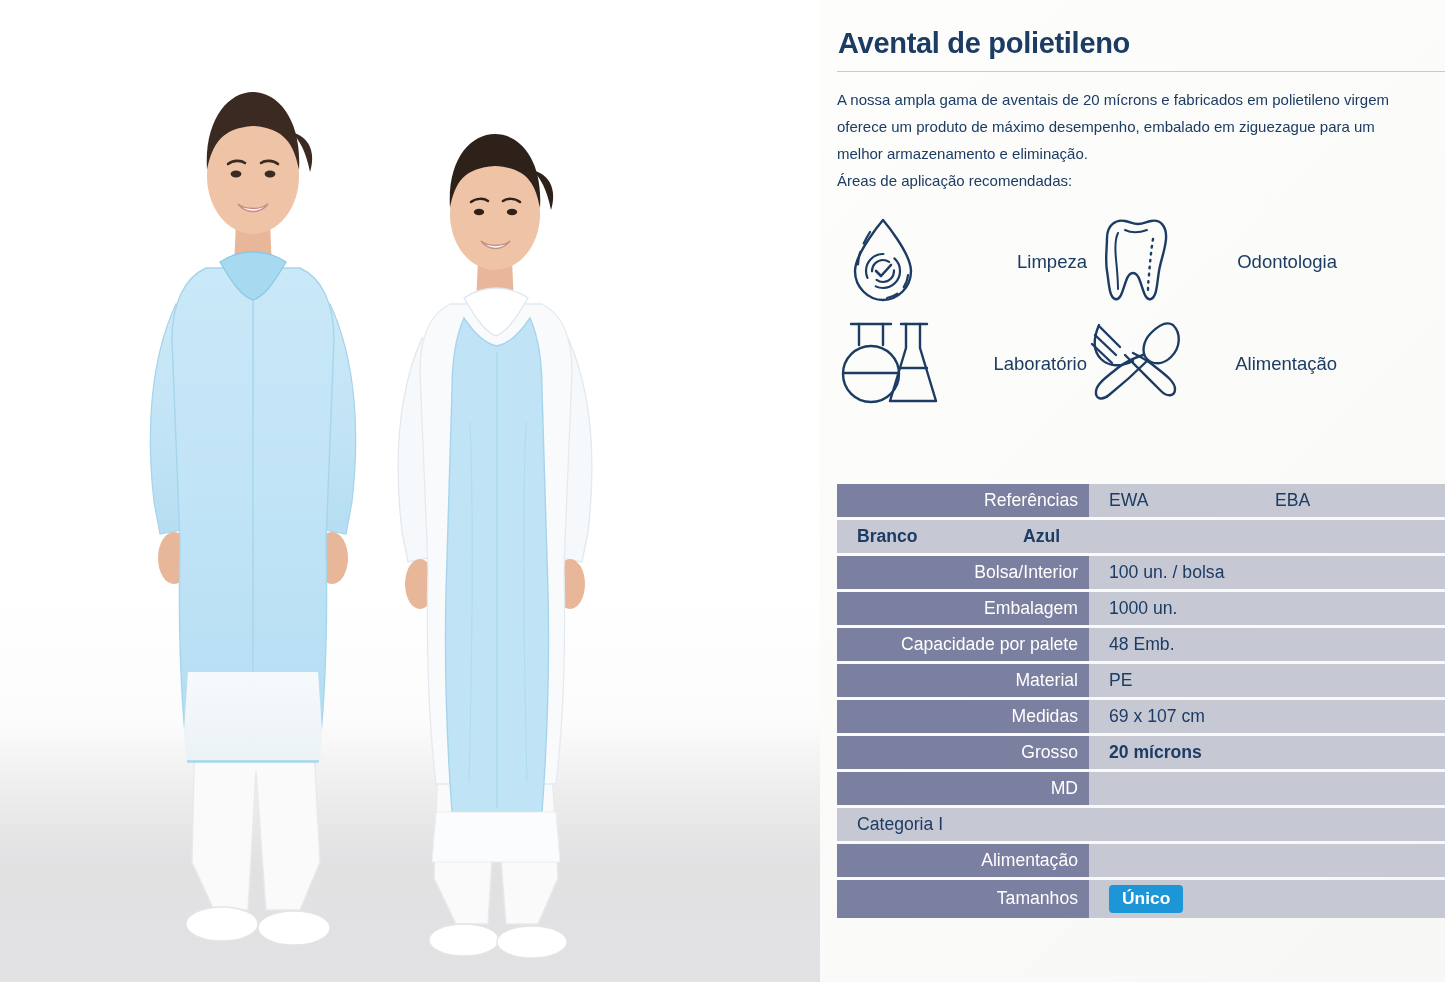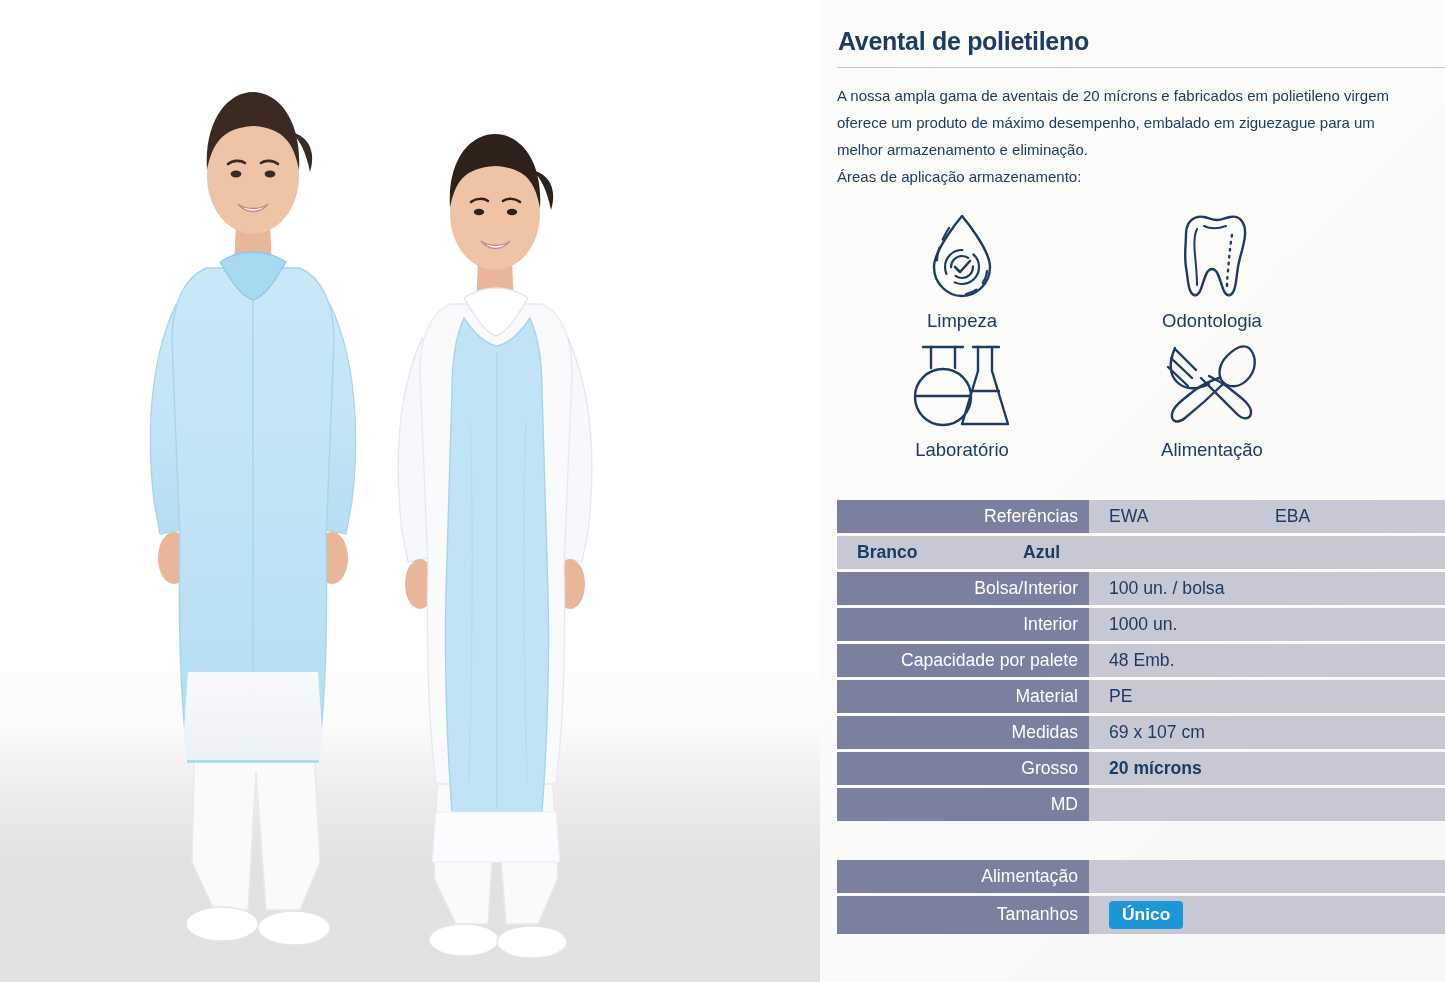--- a/index.html
+++ b/index.html
@@ -27,51 +27,51 @@
 
   
   .info-pane{
     position:relative;width:625px;height:982px;flex:0 0 625px;
     background:linear-gradient(135deg,#fdfdfb 0%,#fbfbf9 45%,#f7f7f5 100%);
     padding:0;
   }
   .info-inner{padding:28px 0 0 17px;}
 
   .title{
-    font-size:25px;font-weight:bold;letter-spacing:-.3px;
+    font-size:29px;font-weight:bold;letter-spacing:-.3px;
     color:#1c3c64;line-height:1.1;padding-left:1px;
   }
   .title-rule{
     margin:11px 0 0 0;height:1px;width:608px;background:#c9c9d6;
   }
 
   .intro{
     margin-top:14px;width:572px;
     font-size:15px;line-height:27px;color:#1c3c64;
   }
   .intro p{margin:0;}
 
   
   .icon-grid{
     margin:18px 0 0 0;width:500px;
     display:grid;grid-template-columns:1fr 1fr;
     row-gap:4px;
   }
   .icon-cell{
-    display:flex;flex-direction:column;align-items:center;justify-content:space-between;
+    display:flex;flex-direction:row;align-items:center;justify-content:space-between;
   }
   .icon-art{height:98px;display:flex;align-items:center;justify-content:center;}
   .icon-art svg{display:block;}
   .icon-label{
     margin-top:3px;font-size:18.5px;color:#1c3c64;line-height:24px;
   }
 
   
   .spec-table{
-    position:absolute;left:17px;top:500px;width:608px;
+    position:absolute;left:17px;top:484px;width:608px;
   }
   .spec-row{
     display:flex;height:33px;margin-bottom:3px;
   }
   .spec-label{
     flex:0 0 252px;background:#7b7fa0;color:#ffffff;
     display:flex;align-items:center;justify-content:flex-end;
     padding-right:11px;font-size:17.6px;line-height:1;
   }
   .spec-values{
@@ -185,21 +185,21 @@
   </div>
 
   <div class="info-pane">
     <div class="info-inner">
 
       <h1 class="title">Avental de polietileno</h1>
       <div class="title-rule"></div>
 
       <div class="intro">
         <p>A nossa ampla gama de aventais de 20 mícrons e fabricados em polietileno virgem oferece um produto de máximo desempenho, embalado em ziguezague para um melhor armazenamento e eliminação.</p>
-        <p>Áreas de aplicação armazenamento:</p>
+        <p>Áreas de aplicação recomendadas:</p>
       </div>
 
       <div class="icon-grid">
 
         <div class="icon-cell">
           <div class="icon-art">
             <svg width="92" height="96" viewBox="0 0 92 96" fill="none" stroke="#1c3c64" stroke-width="2.4" stroke-linecap="round" stroke-linejoin="round">
               <path d="M46 7 C46 7 74 40 74 58 C74 74 61 87 46 87 C31 87 18 74 18 58 C18 40 46 7 46 7 Z"></path>
               <path d="M33 19 C26 30 21 42 21 52" stroke-width="2.2" stroke-dasharray="13 9"></path>
               <path d="M71 62 C70 74 61 83 50 85" stroke-width="2.2" stroke-dasharray="13 9"></path>
@@ -281,21 +281,21 @@
       </div>
 
       <div class="spec-row">
         <div class="spec-label">Bolsa/Interior</div>
         <div class="spec-values">
           <span class="val v1">100 un. / bolsa</span>
         </div>
       </div>
 
       <div class="spec-row">
-        <div class="spec-label">Interior</div>
+        <div class="spec-label">Embalagem</div>
         <div class="spec-values">
           <span class="val v1">1000 un.</span>
         </div>
       </div>
 
       <div class="spec-row">
         <div class="spec-label">Capacidade por palete</div>
         <div class="spec-values">
           <span class="val v1">48 Emb.</span>
         </div>
@@ -323,20 +323,23 @@
       </div>
 
       <div class="spec-row">
         <div class="spec-label">MD</div>
         <div class="spec-values">
           <span class="val v1"></span>
         </div>
       </div>
 
       <div class="spec-row">
+        <div class="spec-values">
+          <span class="val v1">Categoria I</span>
+        </div>
       </div>
 
       <div class="spec-row">
         <div class="spec-label">Alimentação</div>
         <div class="spec-values">
           <span class="val v1"></span>
         </div>
       </div>
 
       <div class="spec-row" style="height:38px;">

